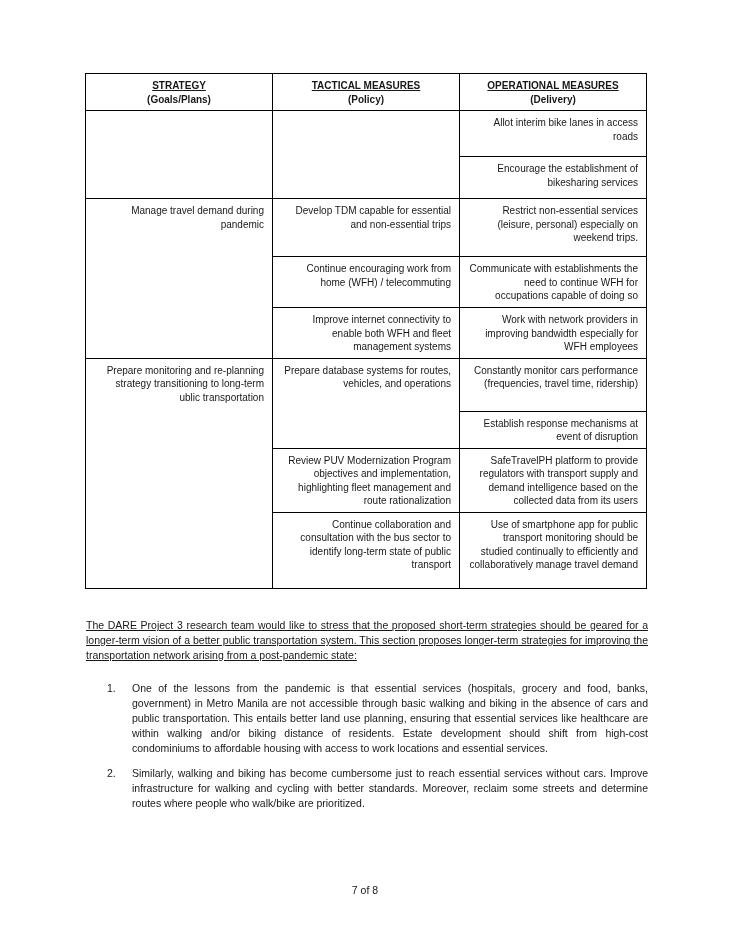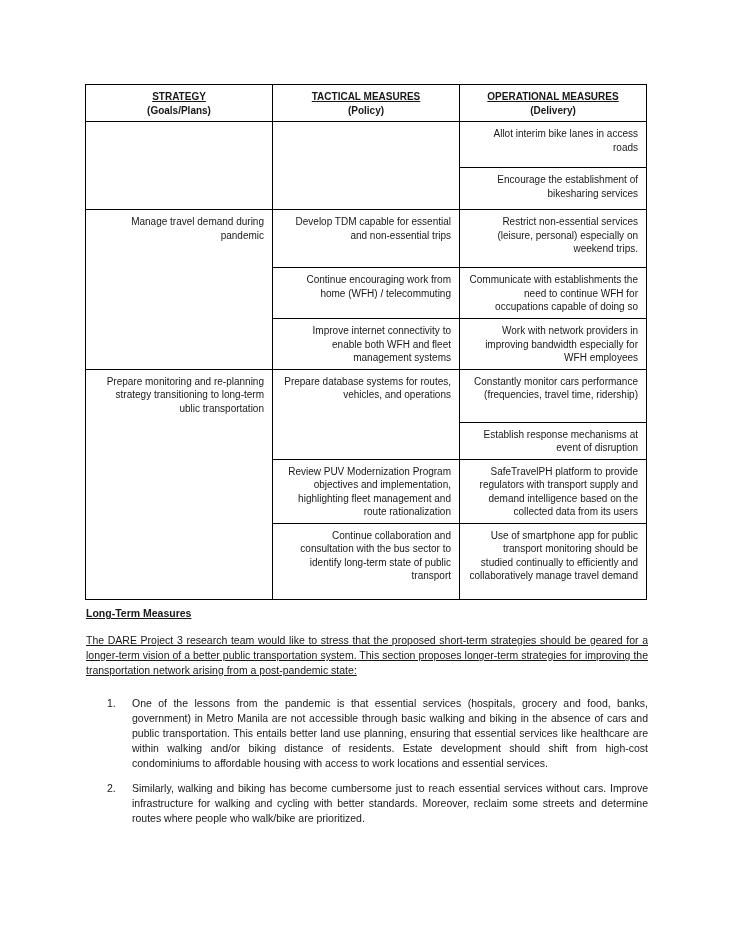--- a/index.html
+++ b/index.html
@@ -8,21 +8,21 @@
     background: #ffffff;
     font-family: "Liberation Sans", "DejaVu Sans", sans-serif;
     color: #181818;
     position: relative;
     overflow: hidden;
   }
   .page { position: absolute; inset: 0; background: #ffffff; }
 
   
   table.doc-table {
-    position: absolute; left: 85px; top: 84px;
+    position: absolute; left: 85px; top: 73px;
     width: 561px;
     border-collapse: collapse;
     table-layout: fixed;
     font-size: 10px;
     line-height: 13.5px;
   }
   table.doc-table th, table.doc-table td {
     border: 1px solid #000;
     vertical-align: top;
     padding: 5px 8px 4px 8px;
@@ -132,29 +132,29 @@
         <td class="op-cell">SafeTravelPH platform to provide regulators with transport supply and demand intelligence based on the collected data from its users</td>
       </tr>
       <tr style="height:76px">
         <td>Continue collaboration and consultation with the bus sector to identify long-term state of public transport</td>
         <td class="op-cell">Use of smartphone app for public transport monitoring should be studied continually to efficiently and collaboratively manage travel demand</td>
       </tr>
     </tbody>
   </table>
 
   <div class="section">
-    <p class="section-heading">Long-Term Measures</p>
     <p class="intro-paragraph">The DARE Project 3 research team would like to stress that the proposed short-term strategies should be geared for a longer-term vision of a better public transportation system. This section proposes longer-term strategies for improving the transportation network arising from a post-pandemic state:</p>
 
     <div class="num-list">
       <div class="list-item">
         <span class="num">1.</span>
         <div class="li-text">One of the lessons from the pandemic is that essential services (hospitals, grocery and food, banks, government) in Metro Manila are not accessible through basic walking and biking in the absence of cars and public transportation. This entails better land use planning, ensuring that essential services like healthcare are within walking and/or biking distance of residents. Estate development should shift from high-cost condominiums to affordable housing with access to work locations and essential services.</div>
       </div>
       <div class="list-item">
         <span class="num">2.</span>
         <div class="li-text">Similarly, walking and biking has become cumbersome just to reach essential services without cars. Improve infrastructure for walking and cycling with better standards. Moreover, reclaim some streets and determine routes where people who walk/bike are prioritized.</div>
       </div>
     </div>
   </div>
 
+  <div class="page-footer">7 of 8</div>
 
 </div>
 
 </body></html>

